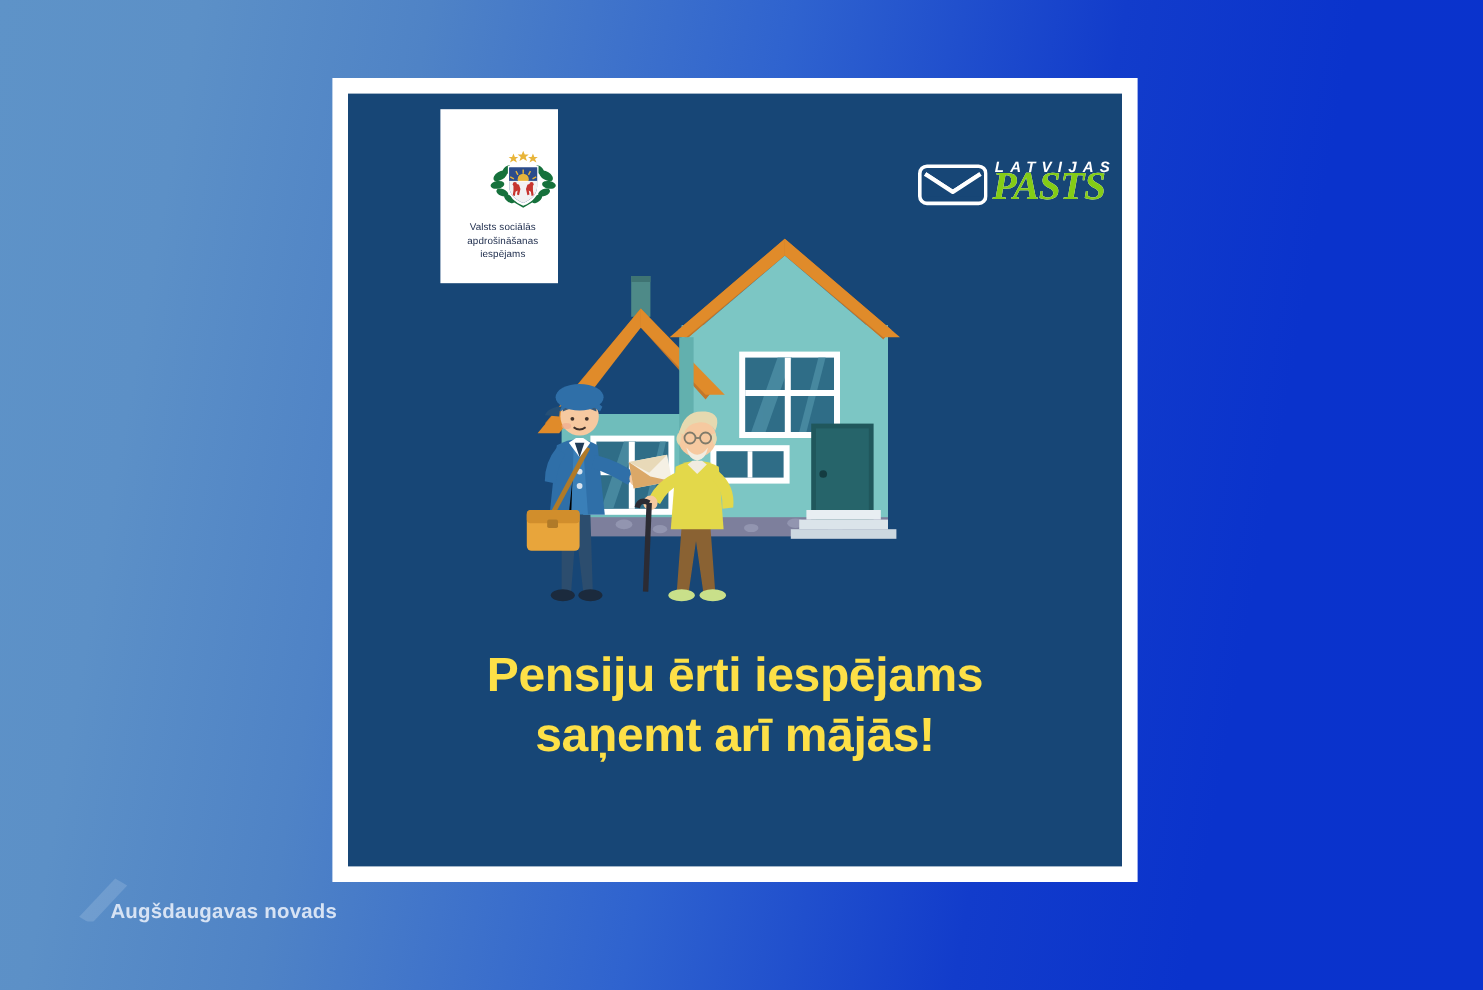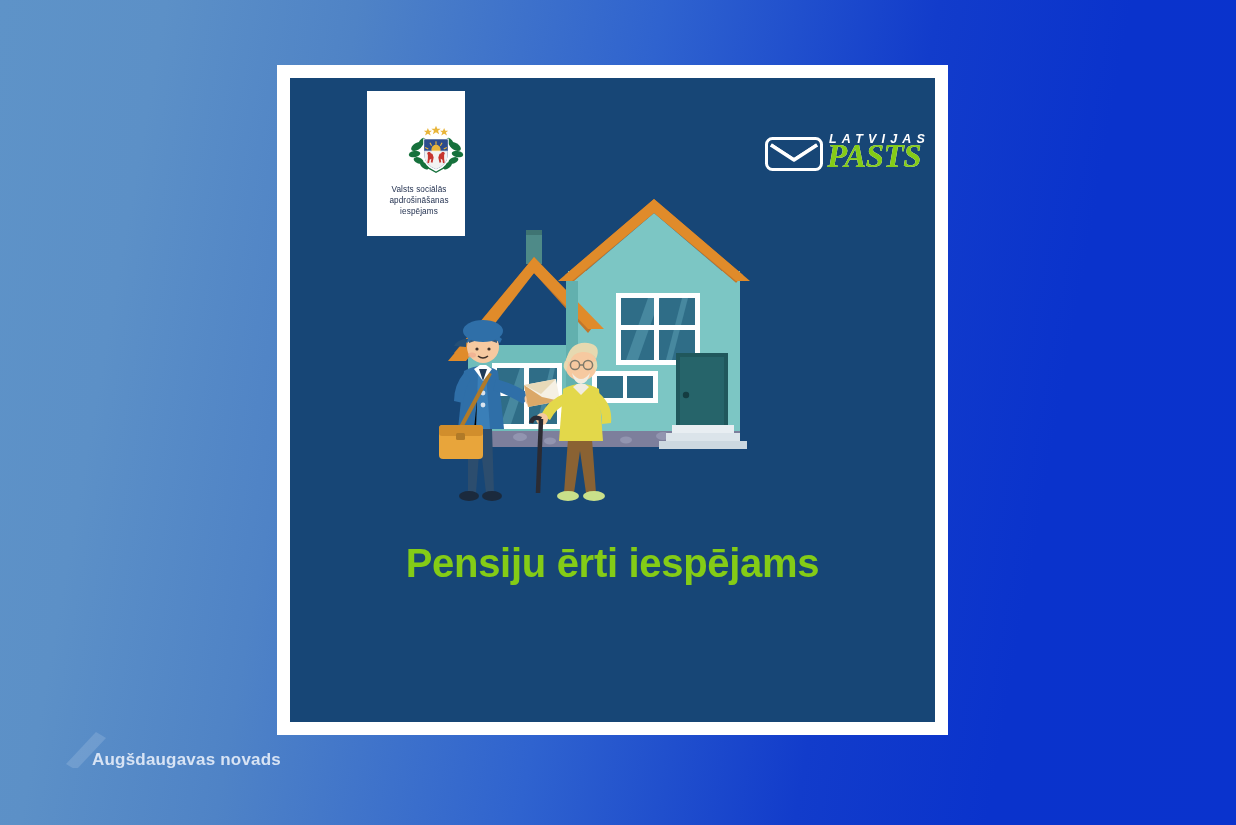--- a/index.html
+++ b/index.html
@@ -59,21 +59,21 @@
   }
 
   
   #illustration{
     position:absolute;left:130px;top:115px;width:400px;height:330px;
   }
 
   
   #headline{
     position:absolute;left:0;top:460px;width:645px;
-    text-align:center;color:#84cc16;
+    text-align:center;color:#fde047;
     font-size:40px;font-weight:bold;line-height:50px;
     font-family:"Liberation Sans", sans-serif;
     letter-spacing:-0.3px;
   }
   #headline .l2{display:block;}
   #caption-mark{
     position:absolute;left:62px;top:726px;width:58px;height:42px;
     opacity:.25;
   }
   #caption-text{
@@ -311,20 +311,21 @@
           <path d="M159.5,172 L163.5,172" stroke="#7f7a6a" stroke-width="1.5"></path>
 
           <path d="M152,180 q9,12 18,0 q-2,10 -9,11 q-7,-1 -9,-11 Z" fill="#f1ece0"></path>
 
           <path d="M153,194 L161,202 L169,194 L165,191 L157,191 Z" fill="#f1ece0"></path>
         </g>
       </svg>
 
       <div id="headline">
         <span>Pensiju ērti iespējams</span>
+        <span class="l2">saņemt arī mājās!</span>
       </div>
 
     </div>
   </div>
 
   <svg id="caption-mark" viewBox="0 0 58 42">
     <path d="M4,38 L34,6 L44,12 L14,44 Z" fill="#ffffff" opacity=".55"></path>
   </svg>
   <div id="caption-text">Augšdaugavas novads</div>
 

